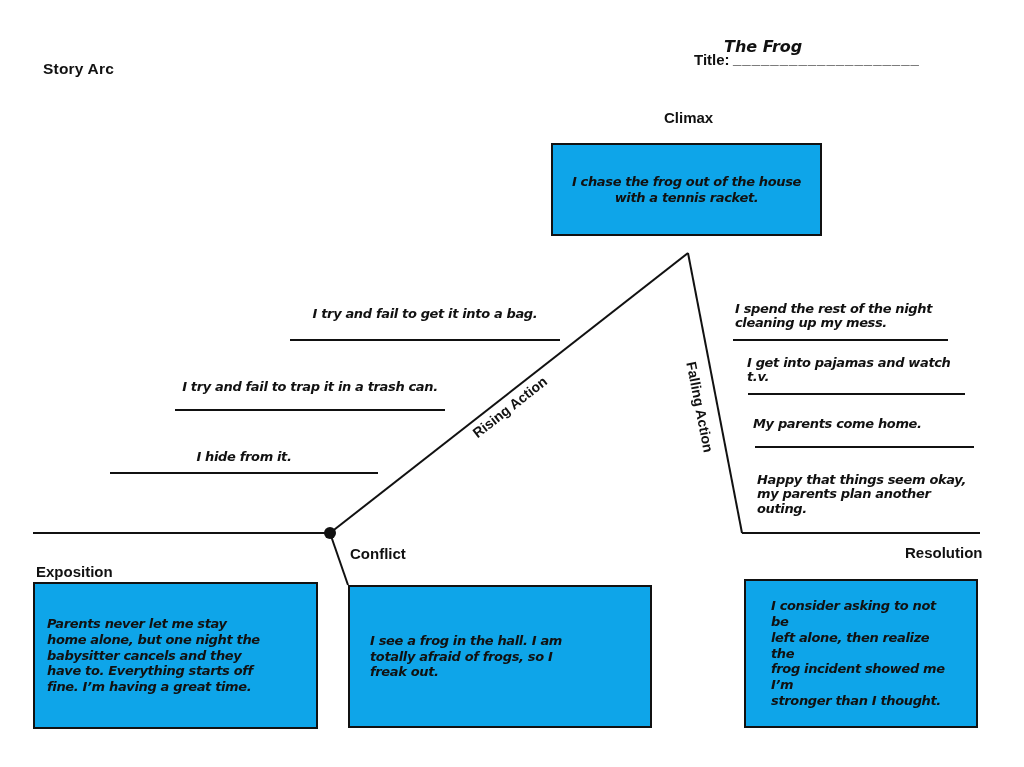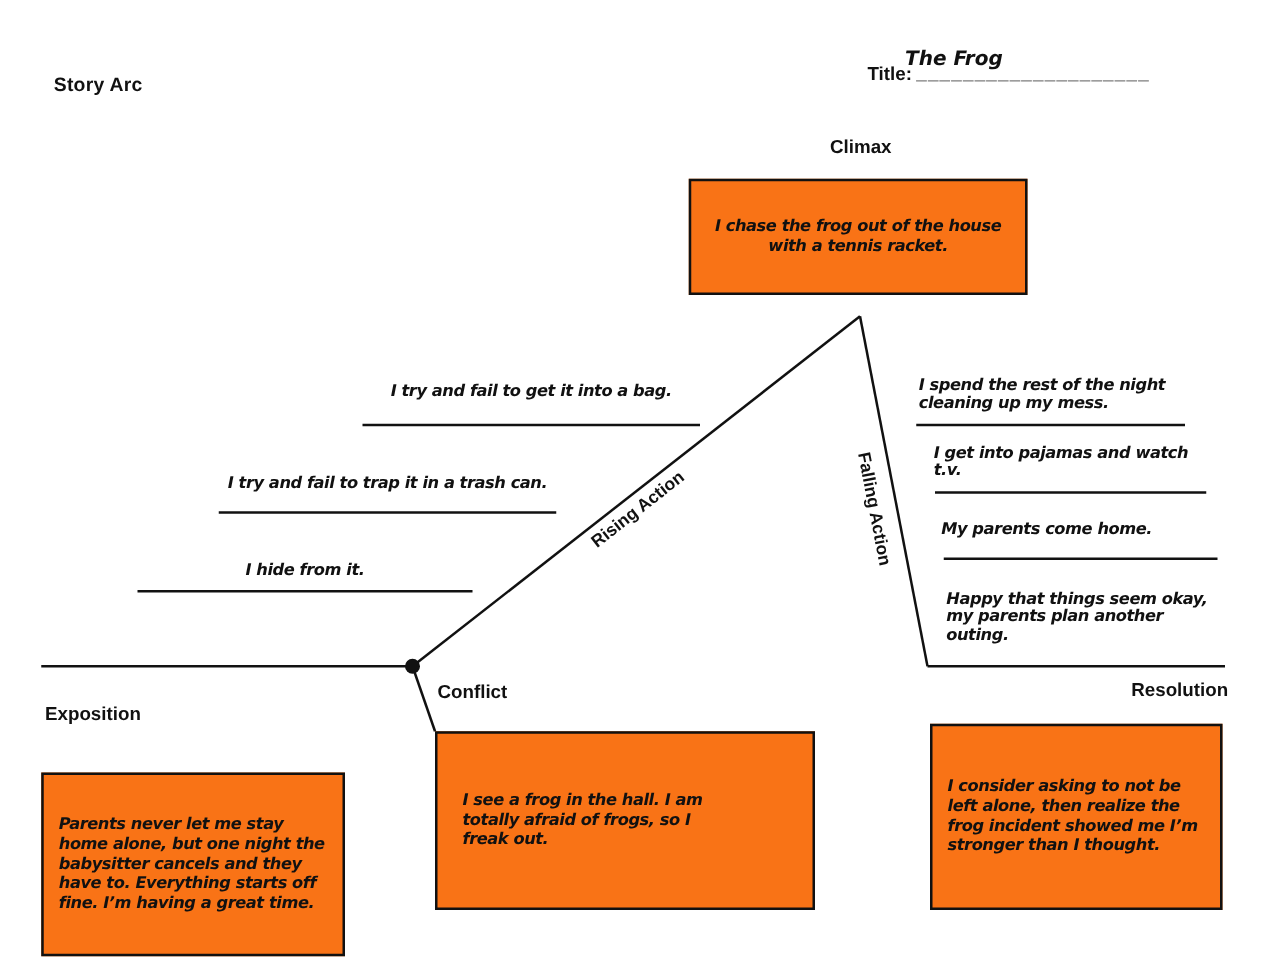--- a/index.html
+++ b/index.html
@@ -33,21 +33,21 @@
     font-family: "DejaVu Sans", sans-serif;
     font-style: italic;
     font-weight: bold;
     font-size: 13px;
     letter-spacing: -0.35px;
     color: #111;
   }
   .answer-box {
     position: absolute;
     border: 2px solid #111;
-    background: #f97316;
+    background: #0ea5e9;
     display: flex;
     align-items: center;
     white-space: pre-line;
     line-height: 1.22;
   }
   .answer-box.center { justify-content: center; text-align: center; }
   .answer-box.left   { text-align: left; }
   .rising-item {
     position: absolute;
     text-align: center;
@@ -121,30 +121,30 @@
   <div class="falling-item hand" style="left:735px; top:302px;">I spend the rest of the night
 cleaning up my mess.</div>
   <div class="falling-item hand" style="left:747px; top:356px;">I get into pajamas and watch
 t.v.</div>
   <div class="falling-item hand" style="left:753px; top:417px;">My parents come home.</div>
   <div class="falling-item hand" style="left:757px; top:473px;">Happy that things seem okay,
 my parents plan another
 outing.</div>
 
   <div class="label" style="left:36px; top:548px;margin-top:15px;">Exposition</div>
-  <div class="answer-box left hand" style="left:33px; top:582px; width:243px; height:147px; padding:6px 12px;margin-top:36px;">Parents never let me stay
+  <div class="answer-box left hand" style="left:33px; top:582px; width:285px; height:147px; padding:6px 12px;">Parents never let me stay
 home alone, but one night the
 babysitter cancels and they
 have to. Everything starts off
 fine. I’m having a great time.</div>
 
   <div class="label" style="left:350px; top:545px;">Conflict</div>
   <div class="answer-box left hand" style="left:348px; top:585px; width:304px; height:143px; padding:6px 20px;">I see a frog in the hall. I am
 totally afraid of frogs, so I
 freak out.</div>
 
   <div class="label" style="left:905px; top:544px;">Resolution</div>
-  <div class="answer-box left hand" style="left:744px; top:579px; width:234px; height:149px; padding:6px 12px;">I consider asking to not be
+  <div class="answer-box left hand" style="left:744px; top:579px; width:234px; height:149px; padding:6px 25px;">I consider asking to not be
 left alone, then realize the
 frog incident showed me I’m
 stronger than I thought.</div>
 
 </div>
 
 </body></html>

